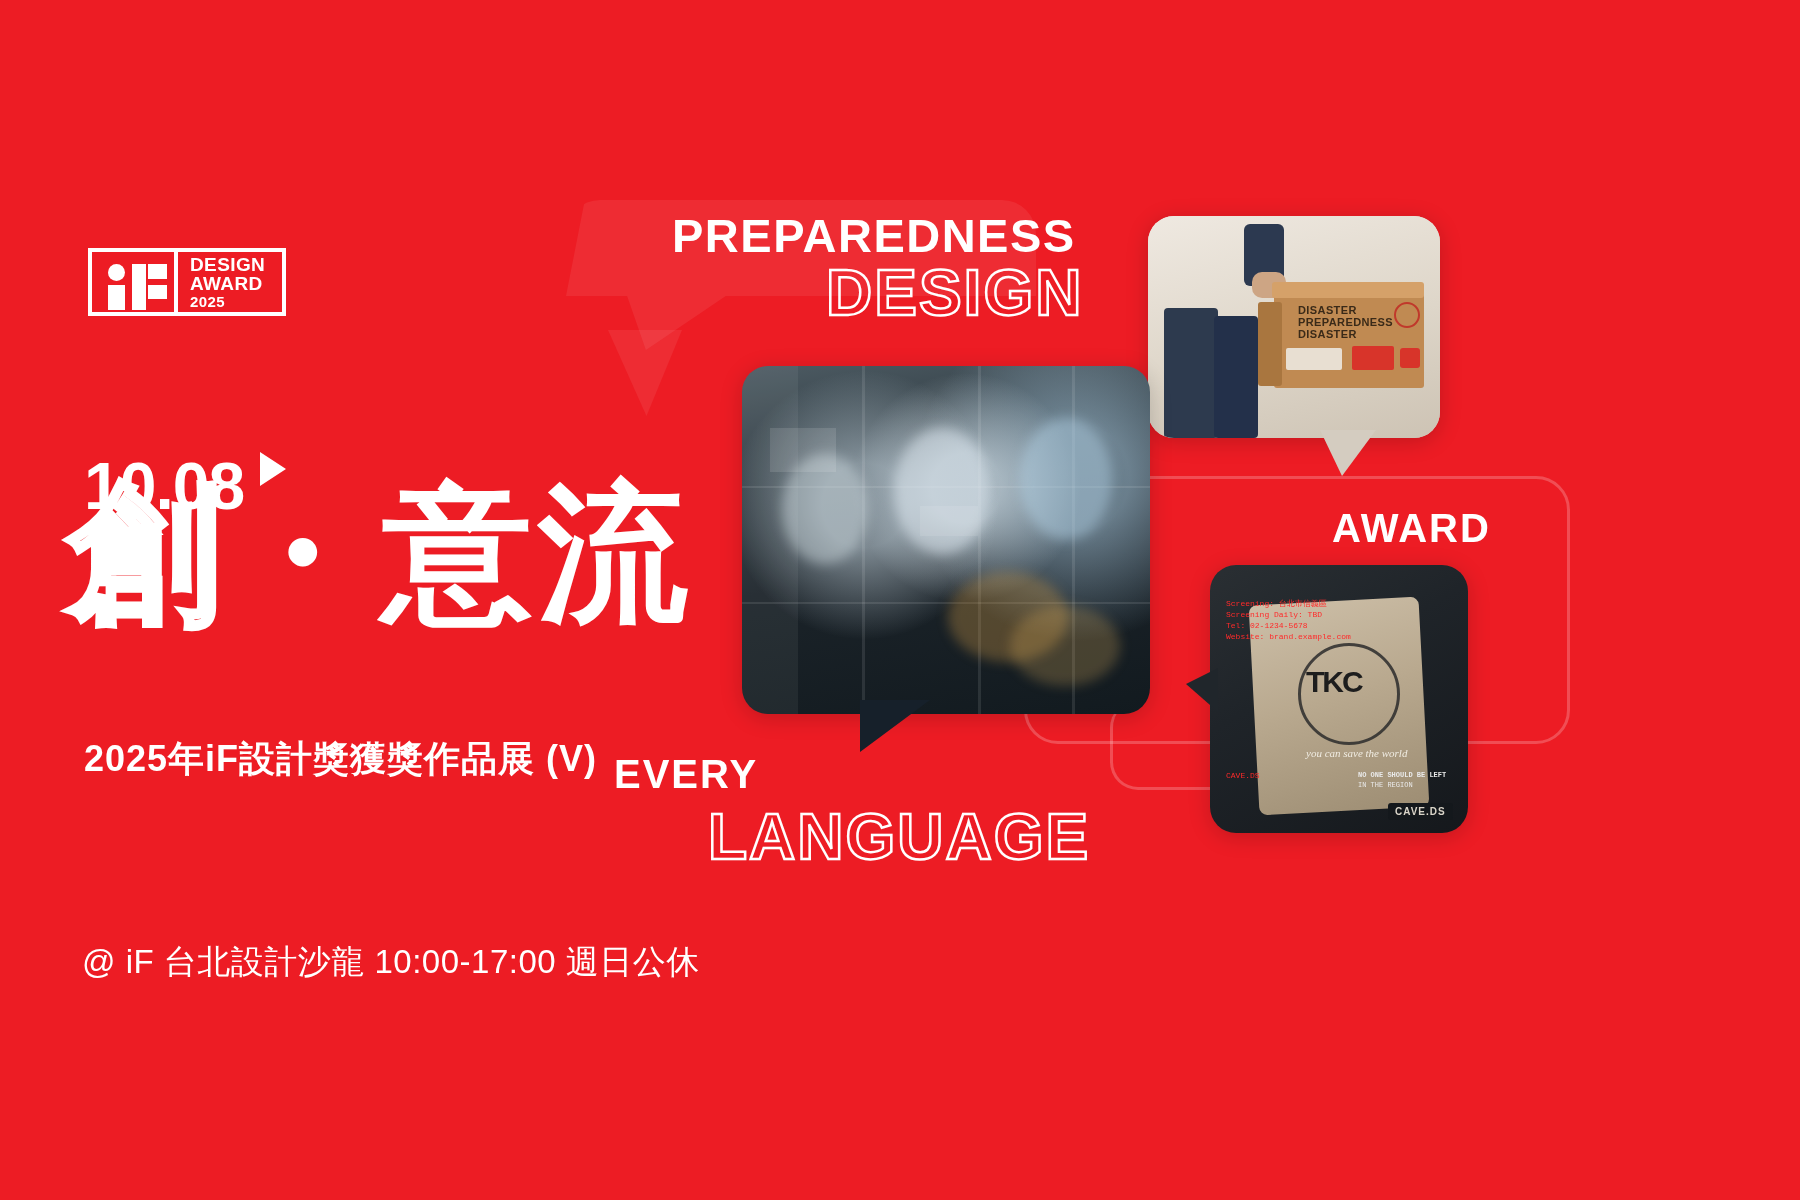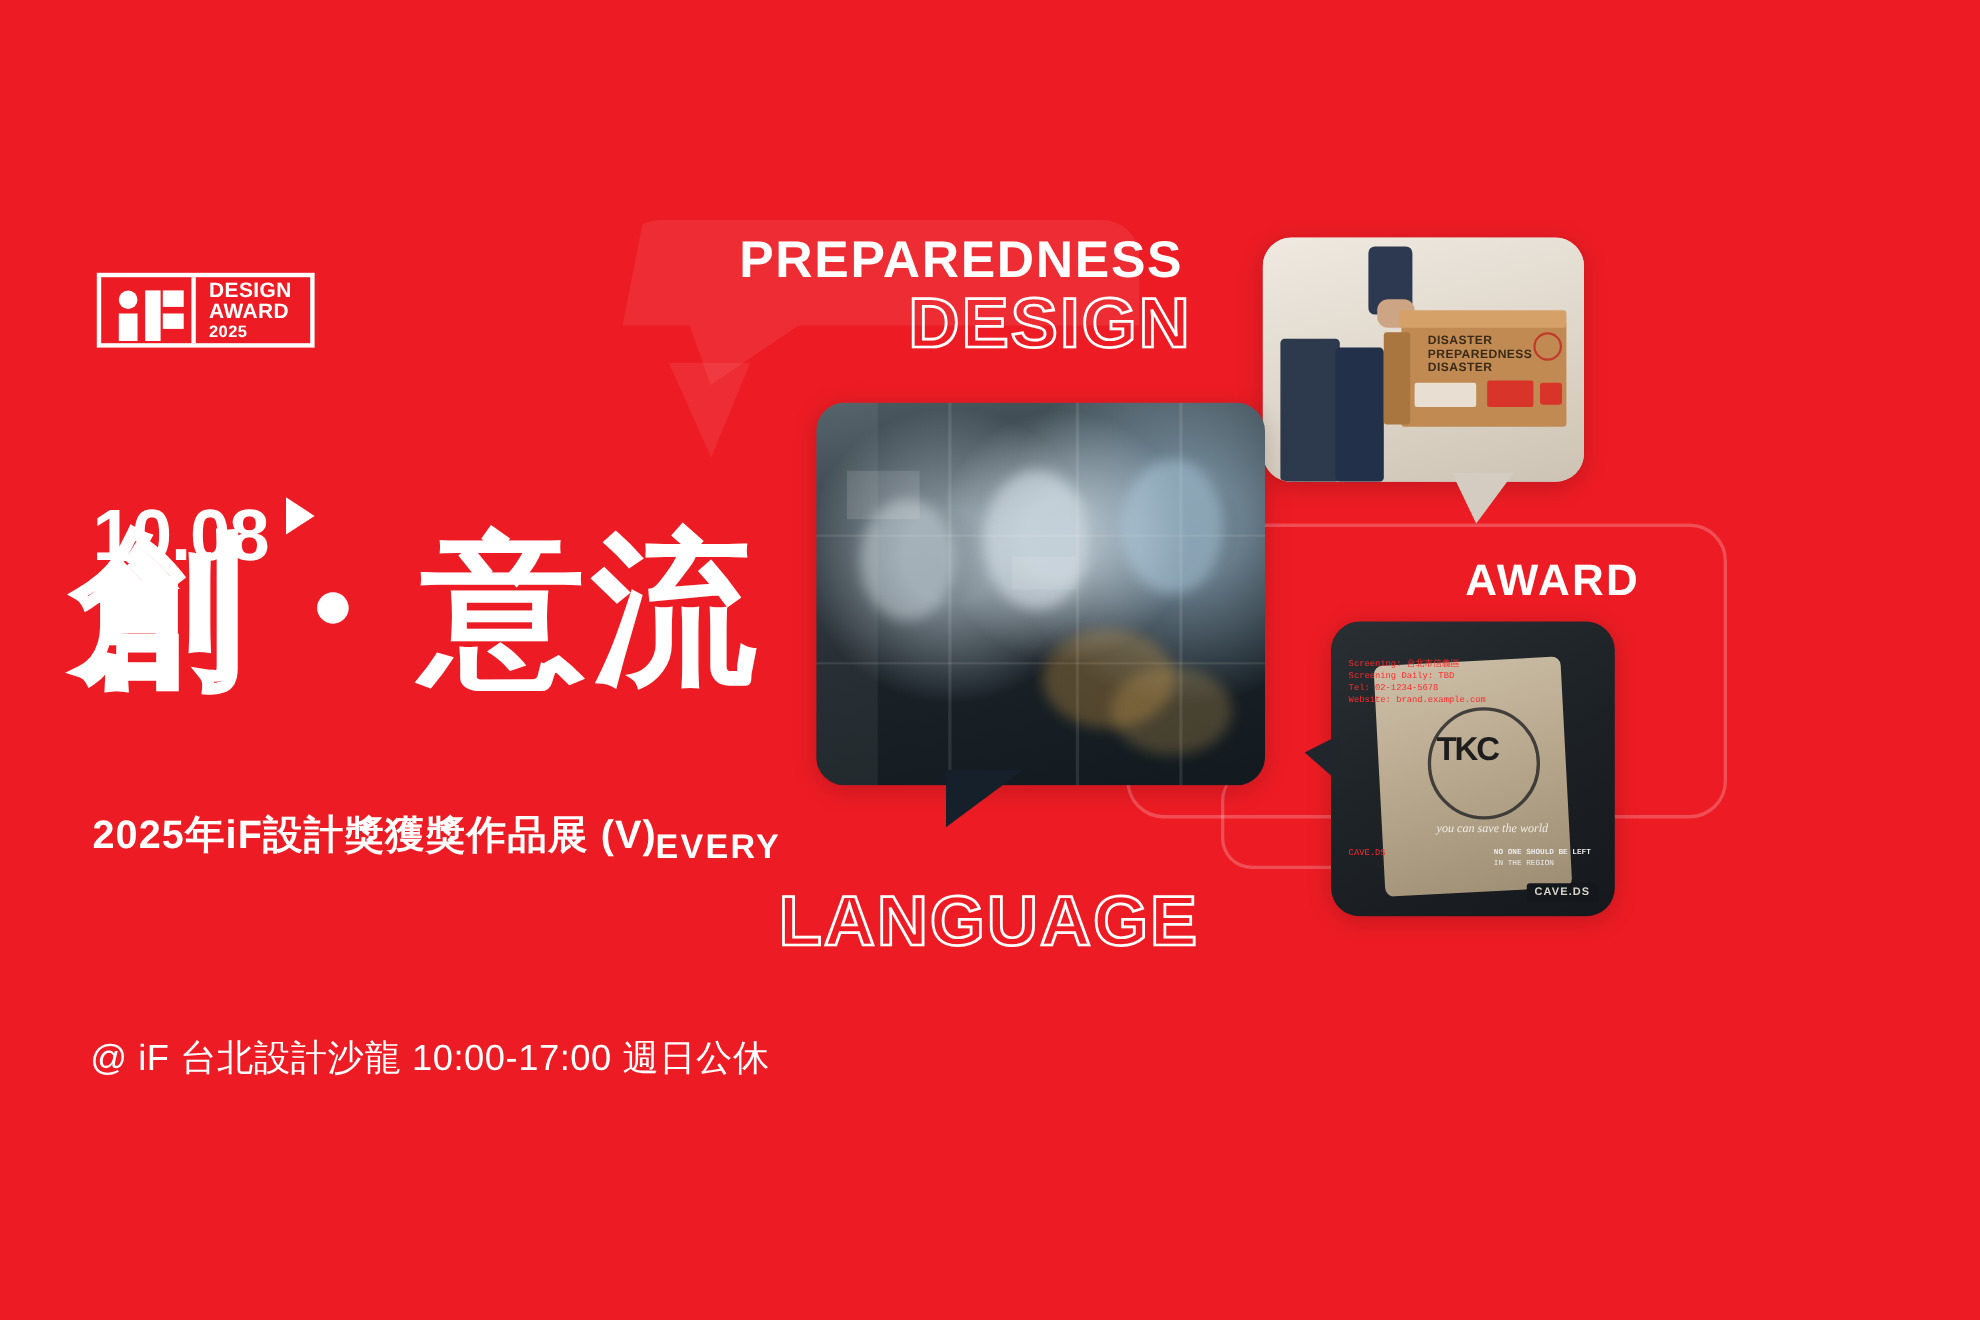--- a/index.html
+++ b/index.html
@@ -184,21 +184,21 @@
     letter-spacing:1px;
   }
   .word.solid{color:#ffffff;}
   .word.hollow{
     color:transparent;
     -webkit-text-stroke:2.5px #ffffff;
   }
   #wOutstanding{left:672px;top:208px;font-size:47px;letter-spacing:1.5px;}
   #wDesign{left:826px;top:256px;font-size:64px;letter-spacing:2px;}
   #wSpeaks{left:1332px;top:506px;font-size:40px;letter-spacing:2px;}
-  #wEvery{left:596px;top:752px;font-size:31px;letter-spacing:2px;}
+  #wEvery{left:614px;top:752px;font-size:40px;letter-spacing:2px;}
   #wLanguage{left:708px;top:800px;font-size:64px;letter-spacing:2px;}
 </style>
 </head>
 <body>
 
 <div id="poster">
 
   <div class="logo-box">
     <div class="logo-left">
       <span class="logo-i-dot"></span>

